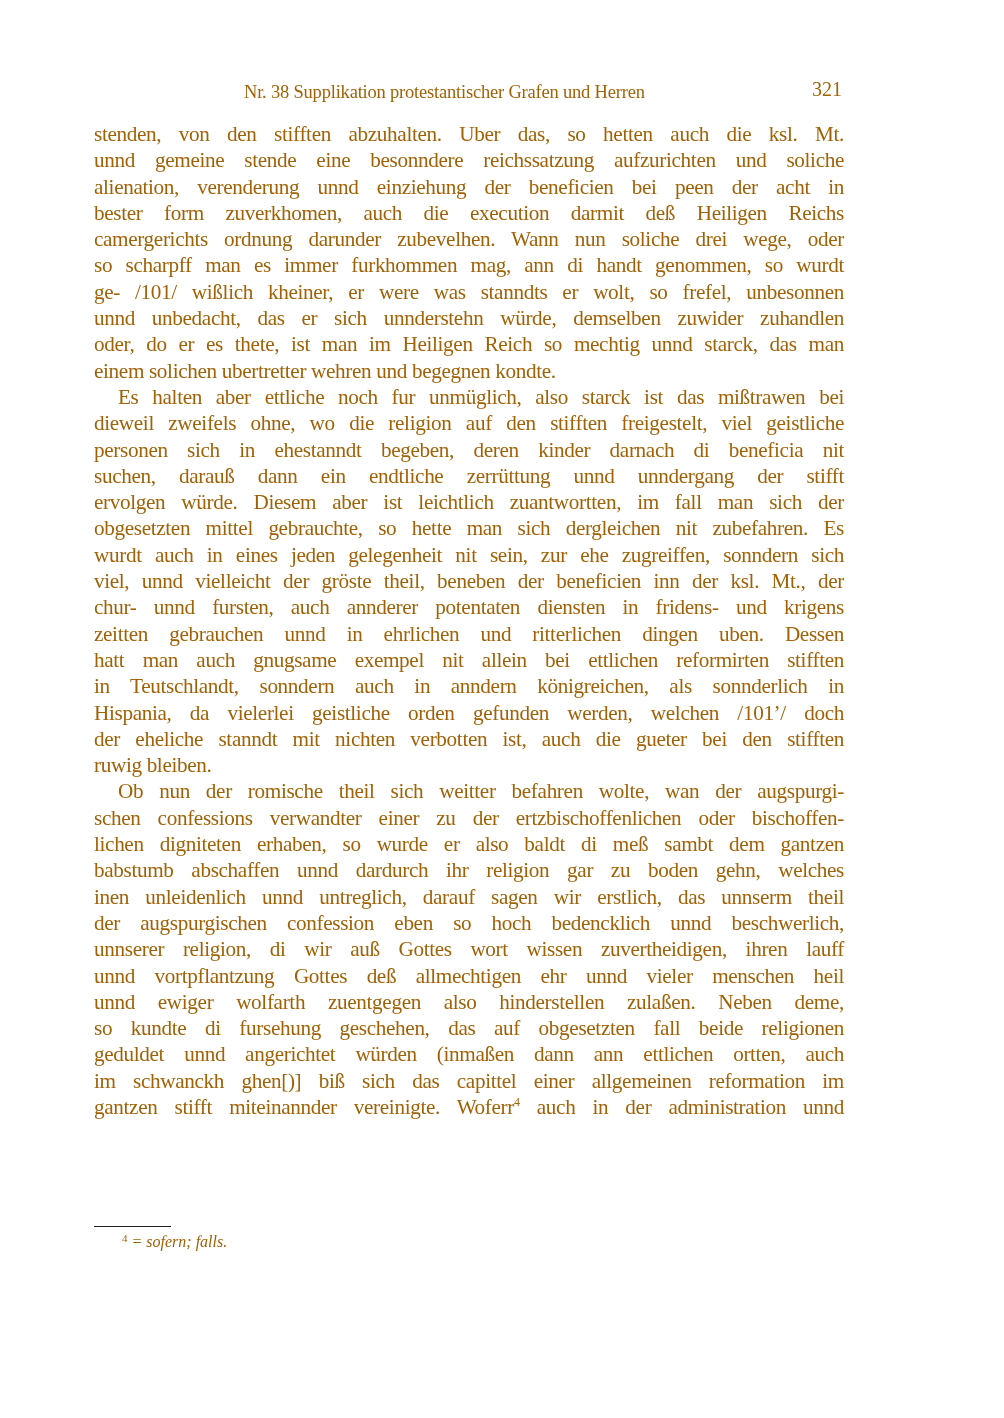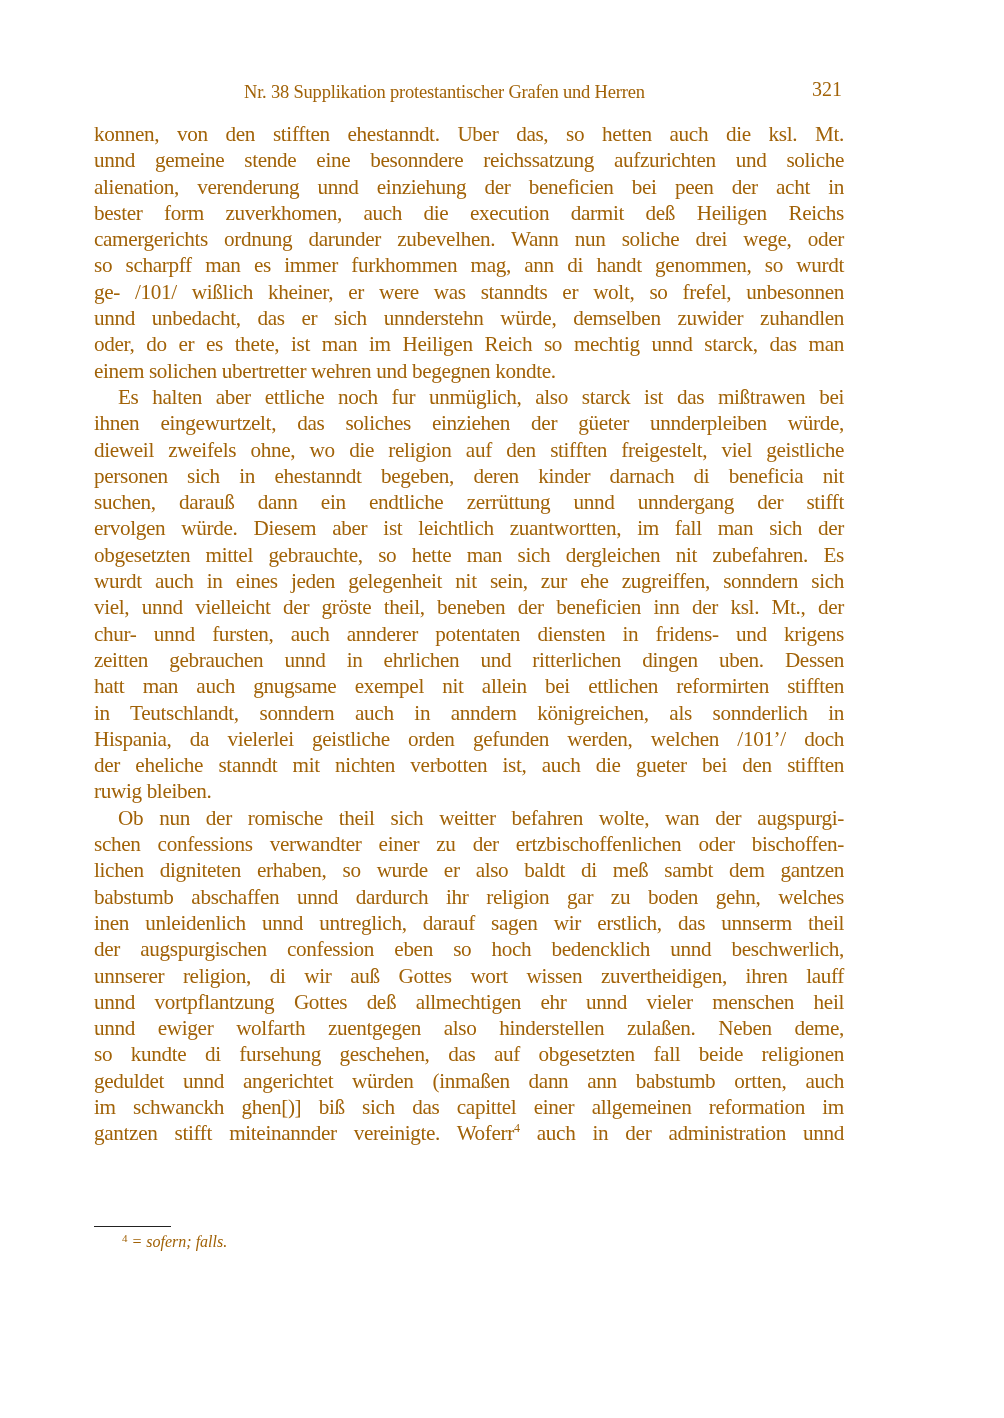--- a/index.html
+++ b/index.html
@@ -24,35 +24,34 @@
 <div class="page">
 
   <div class="running-head">
     <span class="running-title">Nr. 38 Supplikation protestantischer Grafen und Herren</span>
     <span class="page-number">321</span>
   </div>
 
   <div class="body-text">
 
     <div>
-      <span class="line">konnen, von den stifften ehestanndt. Uber das, so hetten auch die ksl. Mt.</span>
+      <span class="line">stenden, von den stifften abzuhalten. Uber das, so hetten auch die ksl. Mt.</span>
       <span class="line">unnd gemeine stende eine besonndere reichssatzung aufzurichten und soliche</span>
       <span class="line">alienation, verenderung unnd einziehung der beneficien bei peen der acht in</span>
       <span class="line">bester form zuverkhomen, auch die execution darmit deß Heiligen Reichs</span>
       <span class="line">camergerichts ordnung darunder zubevelhen. Wann nun soliche drei wege, oder</span>
       <span class="line">so scharpff man es immer furkhommen mag, ann di handt genommen, so wurdt</span>
       <span class="line">ge- /101/ wißlich kheiner, er were was stanndts er wolt, so frefel, unbesonnen</span>
       <span class="line">unnd unbedacht, das er sich unnderstehn würde, demselben zuwider zuhandlen</span>
       <span class="line">oder, do er es thete, ist man im Heiligen Reich so mechtig unnd starck, das man</span>
       <span class="line last">einem solichen ubertretter wehren und begegnen kondte.</span>
     </div>
 
     <div>
       <span class="line indent">Es halten aber ettliche noch fur unmüglich, also starck ist das mißtrawen bei</span>
-      <span class="line">ihnen eingewurtzelt, das soliches einziehen der güeter unnderpleiben würde,</span>
       <span class="line">dieweil zweifels ohne, wo die religion auf den stifften freigestelt, viel geistliche</span>
       <span class="line">personen sich in ehestanndt begeben, deren kinder darnach di beneficia nit</span>
       <span class="line">suchen, darauß dann ein endtliche zerrüttung unnd unndergang der stifft</span>
       <span class="line">ervolgen würde. Diesem aber ist leichtlich zuantwortten, im fall man sich der</span>
       <span class="line">obgesetzten mittel gebrauchte, so hette man sich dergleichen nit zubefahren. Es</span>
       <span class="line">wurdt auch in eines jeden gelegenheit nit sein, zur ehe zugreiffen, sonndern sich</span>
       <span class="line">viel, unnd vielleicht der gröste theil, beneben der beneficien inn der ksl. Mt., der</span>
       <span class="line">chur- unnd fursten, auch annderer potentaten diensten in fridens- und krigens</span>
       <span class="line">zeitten gebrauchen unnd in ehrlichen und ritterlichen dingen uben. Dessen</span>
       <span class="line">hatt man auch gnugsame exempel nit allein bei ettlichen reformirten stifften</span>
@@ -66,21 +65,21 @@
       <span class="line indent">Ob nun der romische theil sich weitter befahren wolte, wan der augspurgi-</span>
       <span class="line">schen confessions verwandter einer zu der ertzbischoffenlichen oder bischoffen-</span>
       <span class="line">lichen digniteten erhaben, so wurde er also baldt di meß sambt dem gantzen</span>
       <span class="line">babstumb abschaffen unnd dardurch ihr religion gar zu boden gehn, welches</span>
       <span class="line">inen unleidenlich unnd untreglich, darauf sagen wir erstlich, das unnserm theil</span>
       <span class="line">der augspurgischen confession eben so hoch bedencklich unnd beschwerlich,</span>
       <span class="line">unnserer religion, di wir auß Gottes wort wissen zuvertheidigen, ihren lauff</span>
       <span class="line">unnd vortpflantzung Gottes deß allmechtigen ehr unnd vieler menschen heil</span>
       <span class="line">unnd ewiger wolfarth zuentgegen also hinderstellen zulaßen. Neben deme,</span>
       <span class="line">so kundte di fursehung geschehen, das auf obgesetzten fall beide religionen</span>
-      <span class="line">geduldet unnd angerichtet würden (inmaßen dann ann babstumb ortten, auch</span>
+      <span class="line">geduldet unnd angerichtet würden (inmaßen dann ann ettlichen ortten, auch</span>
       <span class="line">im schwanckh ghen[)] biß sich das capittel einer allgemeinen reformation im</span>
       <span class="line"><span>gantzen stifft miteinannder vereinigte. Woferr</span><sup>4</sup><span> auch in der administration unnd</span></span>
     </div>
   </div>
 
   <div class="footnote-rule"></div>
   <div class="footnote">
     <span class="footnote-mark">4</span><span class="footnote-text">= sofern; falls.</span>
   </div>
 

